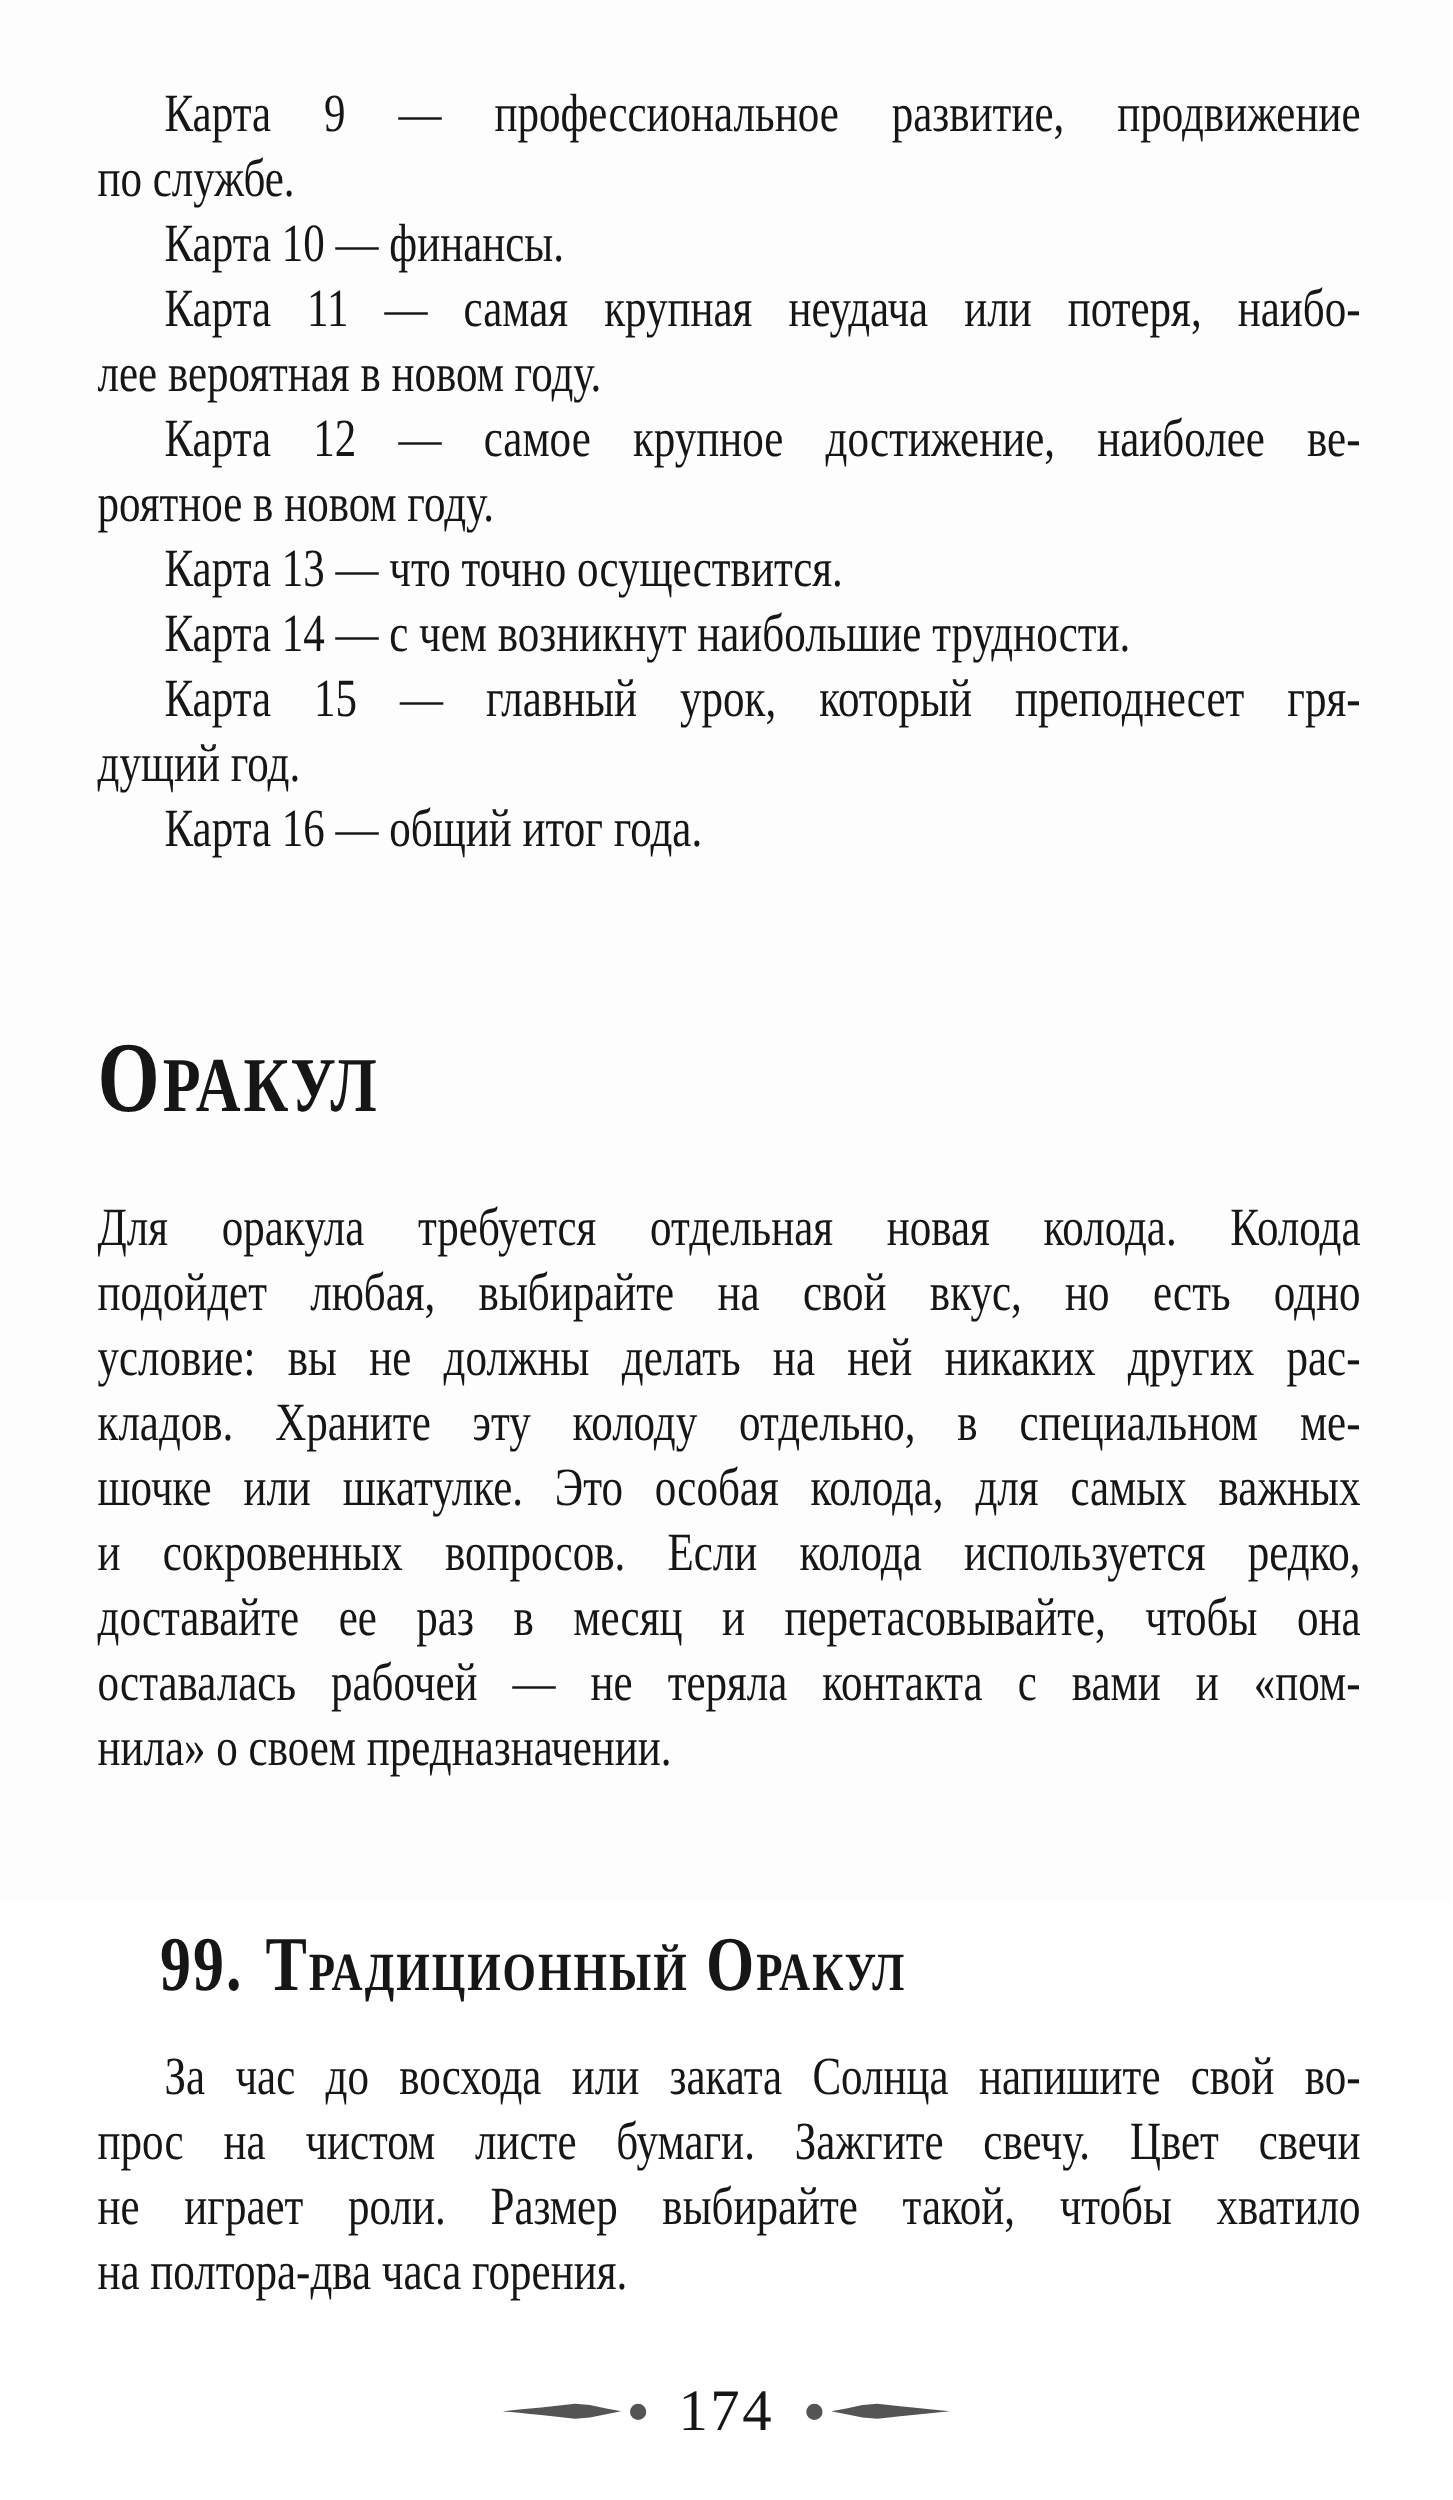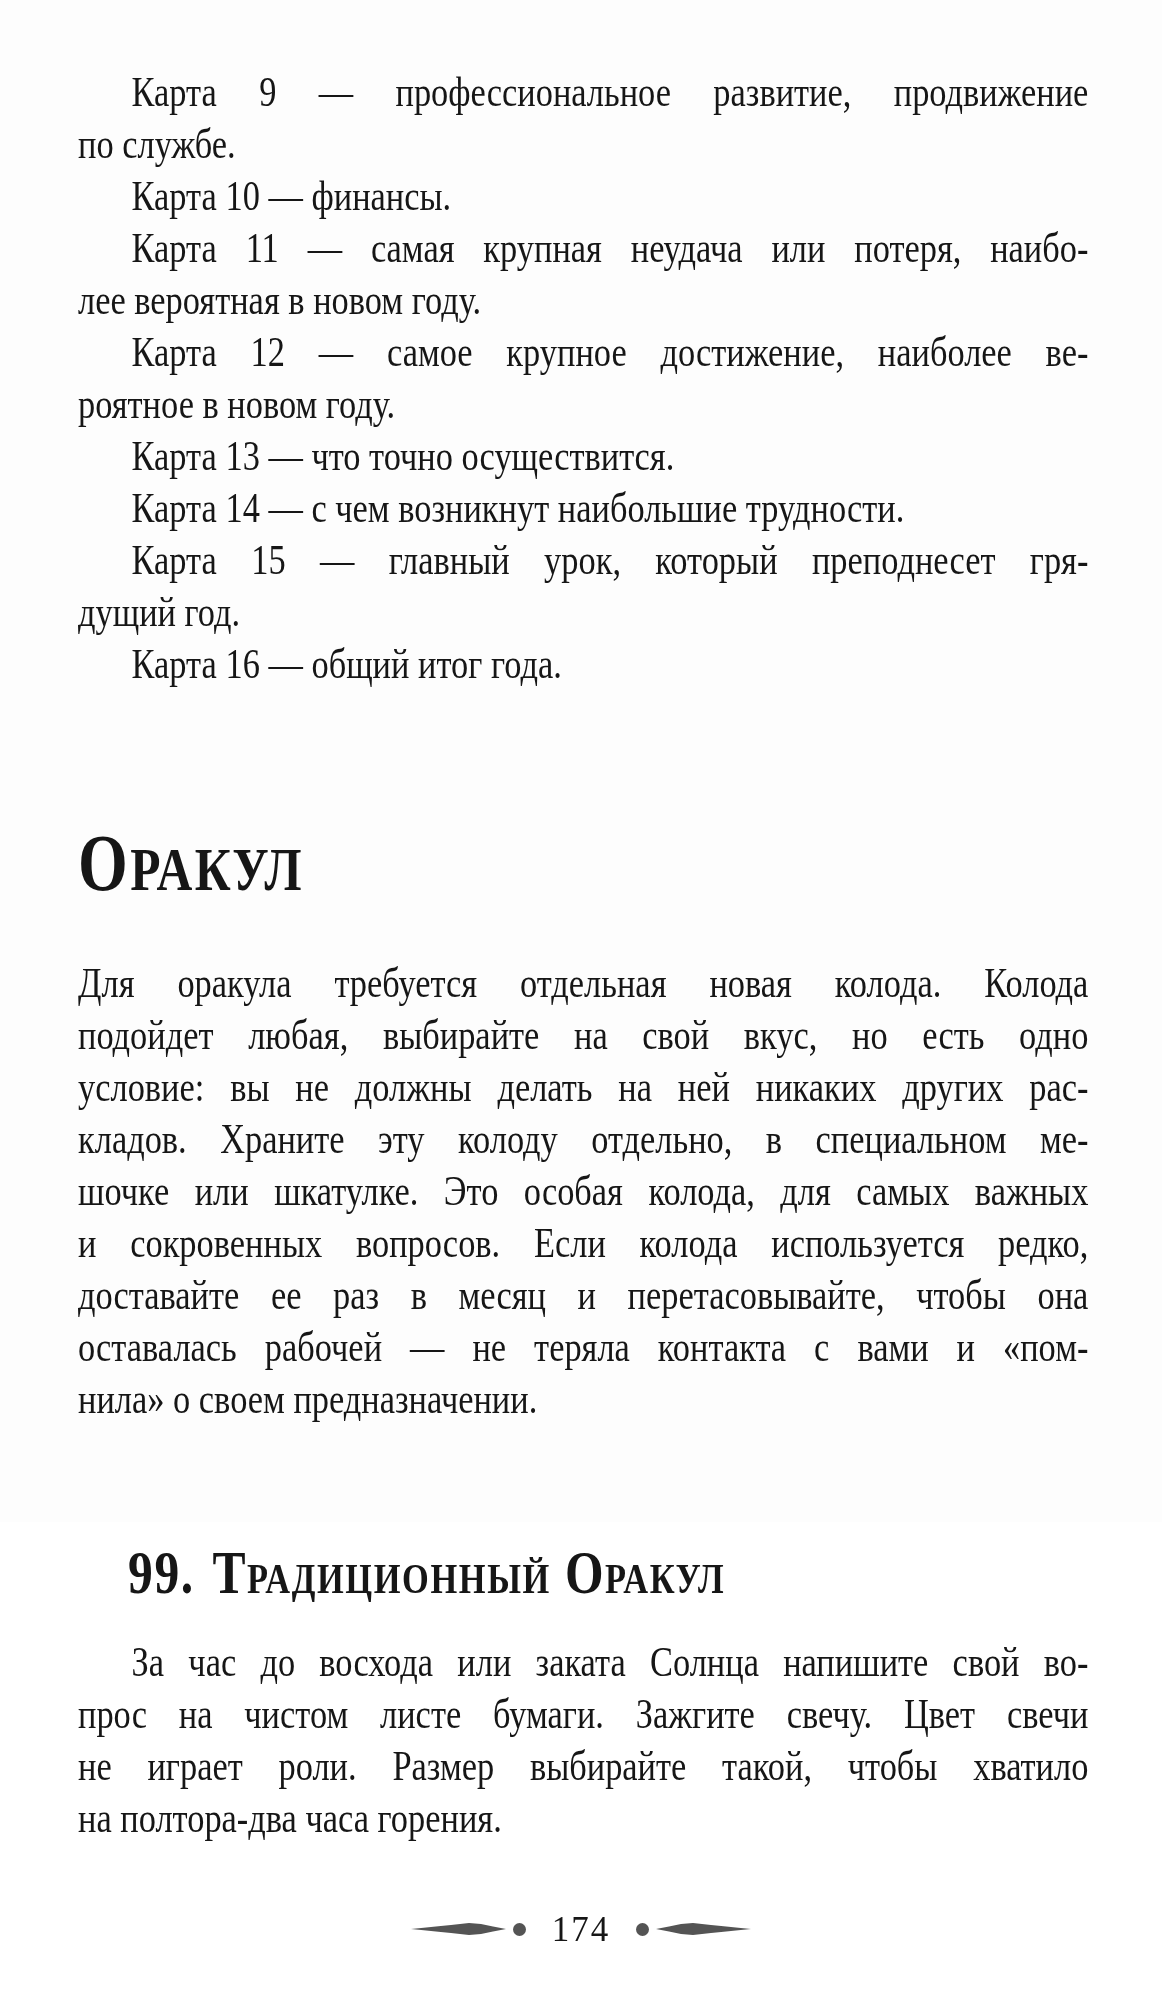--- a/index.html
+++ b/index.html
@@ -41,21 +41,21 @@
     position:absolute; top:1905px; left:0; width:1162px; height:48px;
     display:flex; align-items:center; justify-content:center;
     color:var(--orn,#545454);
   }
   .orn { display:block; flex:0 0 auto; }
   .dot {
     width:13px; height:13px; border-radius:50%;
     background:var(--orn,#545454); margin:0 6px; flex:0 0 auto;
   }
   .pagenum {
-    font-size:35px; line-height:1; letter-spacing:2px;
+    font-size:47px; line-height:1; letter-spacing:2px;
     color:var(--ink,#161616); margin:0 20px;
   }
 </style>
 </head>
 <body>
 
 <div class="page">
 
   <div class="textblock" style="top:66px">
       <div class="paragraph">

